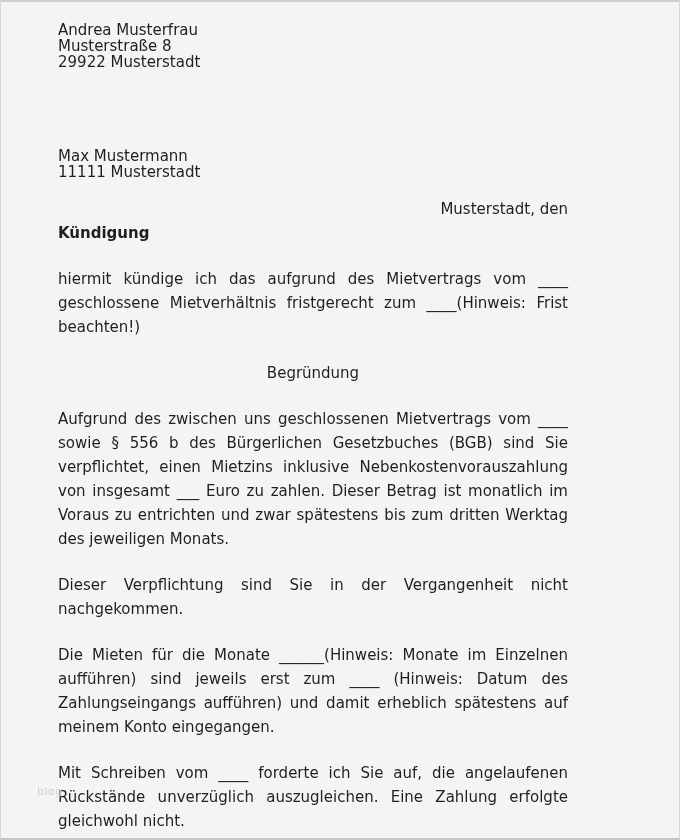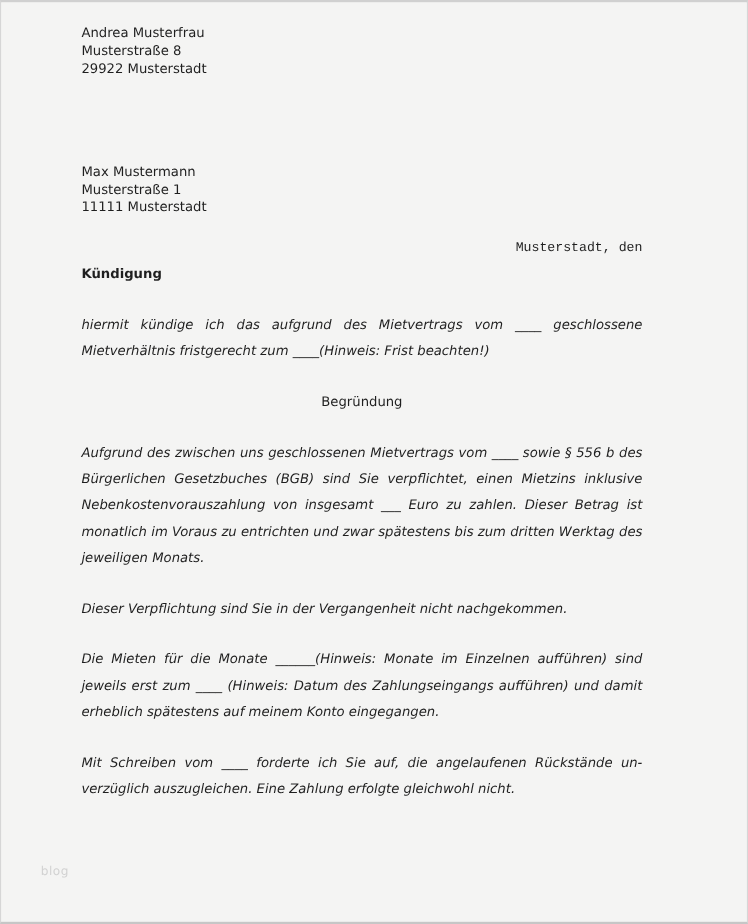--- a/index.html
+++ b/index.html
@@ -15,53 +15,51 @@
     background: #f4f4f3;
     border: 1px solid #d6d6d6;
     border-top: 2px solid #d0d0d0;
     border-bottom: 2px solid #c6c6c6;
     overflow: hidden;
     font-family: "DejaVu Sans", "Liberation Sans", sans-serif;
     color: #1f1f1f;
   }
   .content {
     position: absolute;
-    left: 73px;
+    left: 57px;
     top: 20px;
     width: 510px;
-    font-size: 12px;
+    font-size: 15px;
     line-height: 24px;
   }
   .address-block {
     line-height: 16px;
   }
   .address-block div {
     white-space: nowrap;
   }
   .recipient {
     margin-top: 78px;
   }
   .date-line {
     margin-top: 17px;
     text-align: right;
     line-height: 24px;
-    font-family: Liberation Mono, monospace;
   }
   .subject {
     font-weight: bold;
     line-height: 24px;
   }
   .salutation {
     margin-top: 23px;
   }
   .para {
     margin: 22px 0 0 0;
     text-align: justify;
     hyphens: manual;
-    font-style: italic;
   }
   .para.no-gap {
     margin-top: 0;
   }
   .section-heading {
     margin-top: 22px;
     font-weight: normal;
     text-align: center;
     line-height: 24px;
   }
@@ -83,21 +81,20 @@
   <div class="content">
 
     <div class="address-block sender">
       <div>Andrea Musterfrau</div>
       <div>Musterstraße 8</div>
       <div>29922 Musterstadt</div>
     </div>
 
     <div class="address-block recipient">
       <div>Max Mustermann</div>
-      <div>Musterstraße 1</div>
       <div>11111 Musterstadt</div>
     </div>
 
     <div class="date-line">Musterstadt, den</div>
 
     <div class="subject">Kündigung</div>
 
 
     <p class="para">hiermit kündige ich das aufgrund des Mietvertrags vom ____ geschlossene Mietverhältnis fristgerecht zum ____(Hinweis: Frist beachten!)</p>
 

